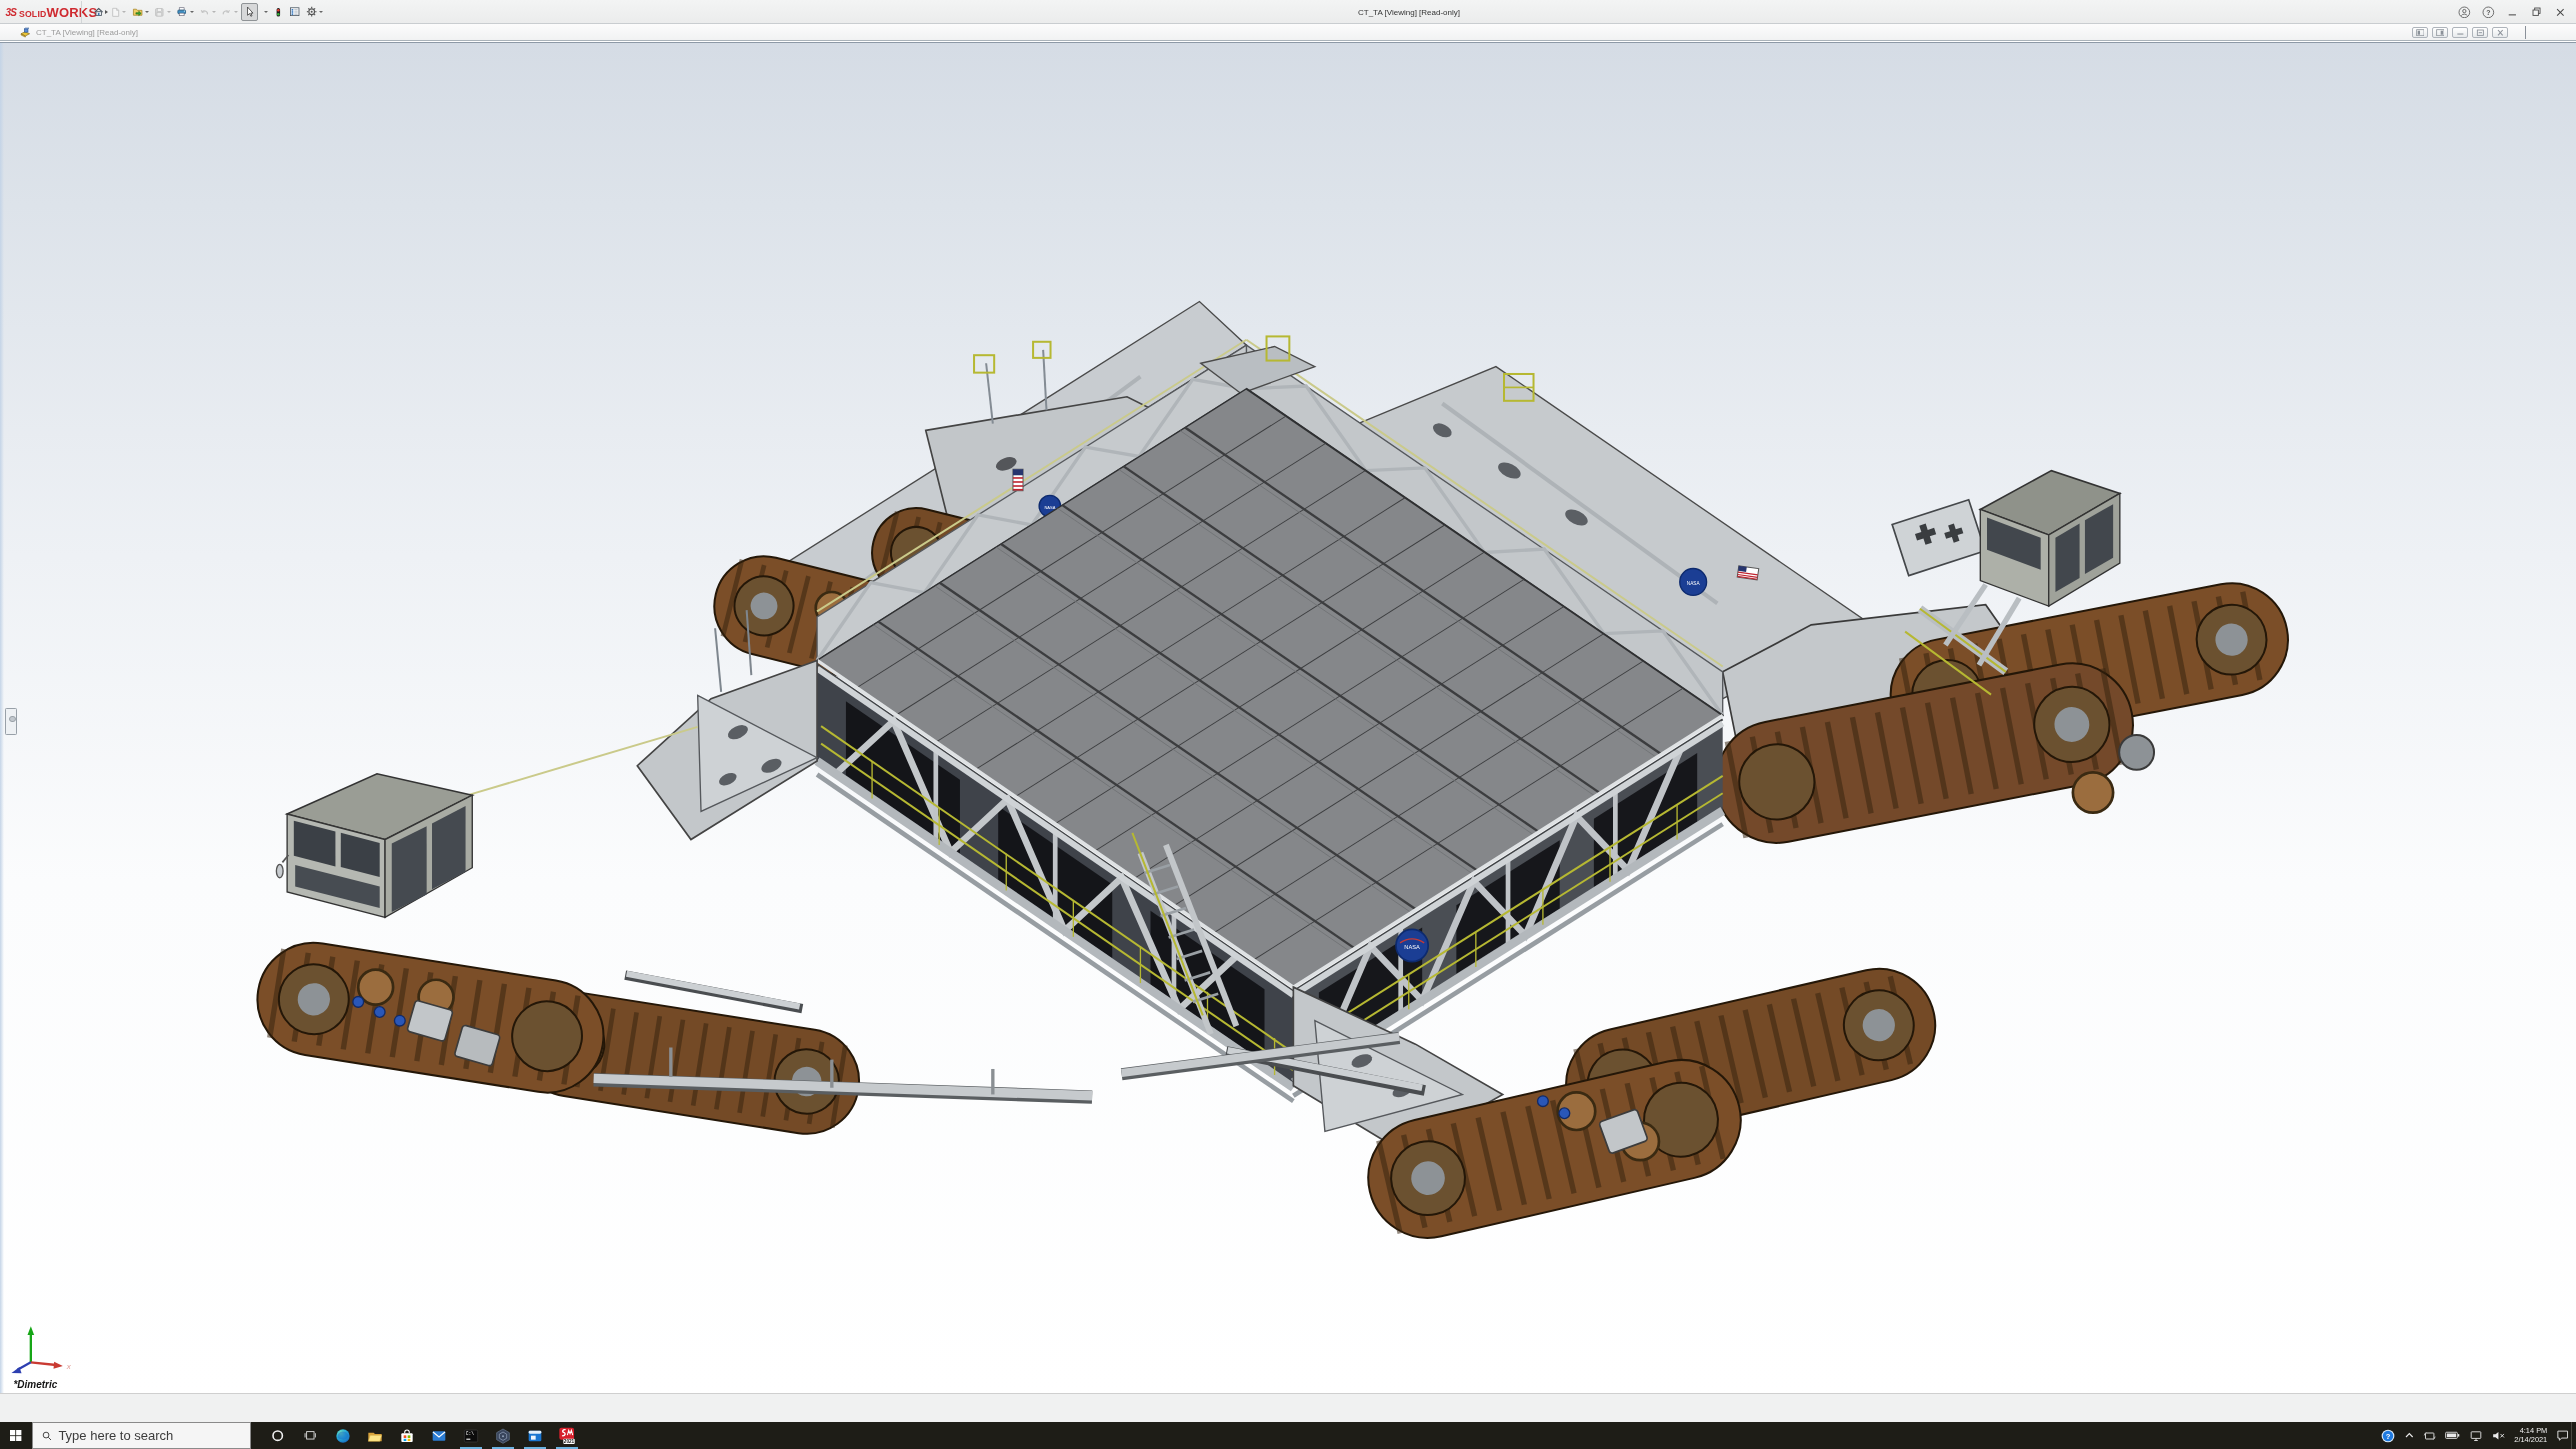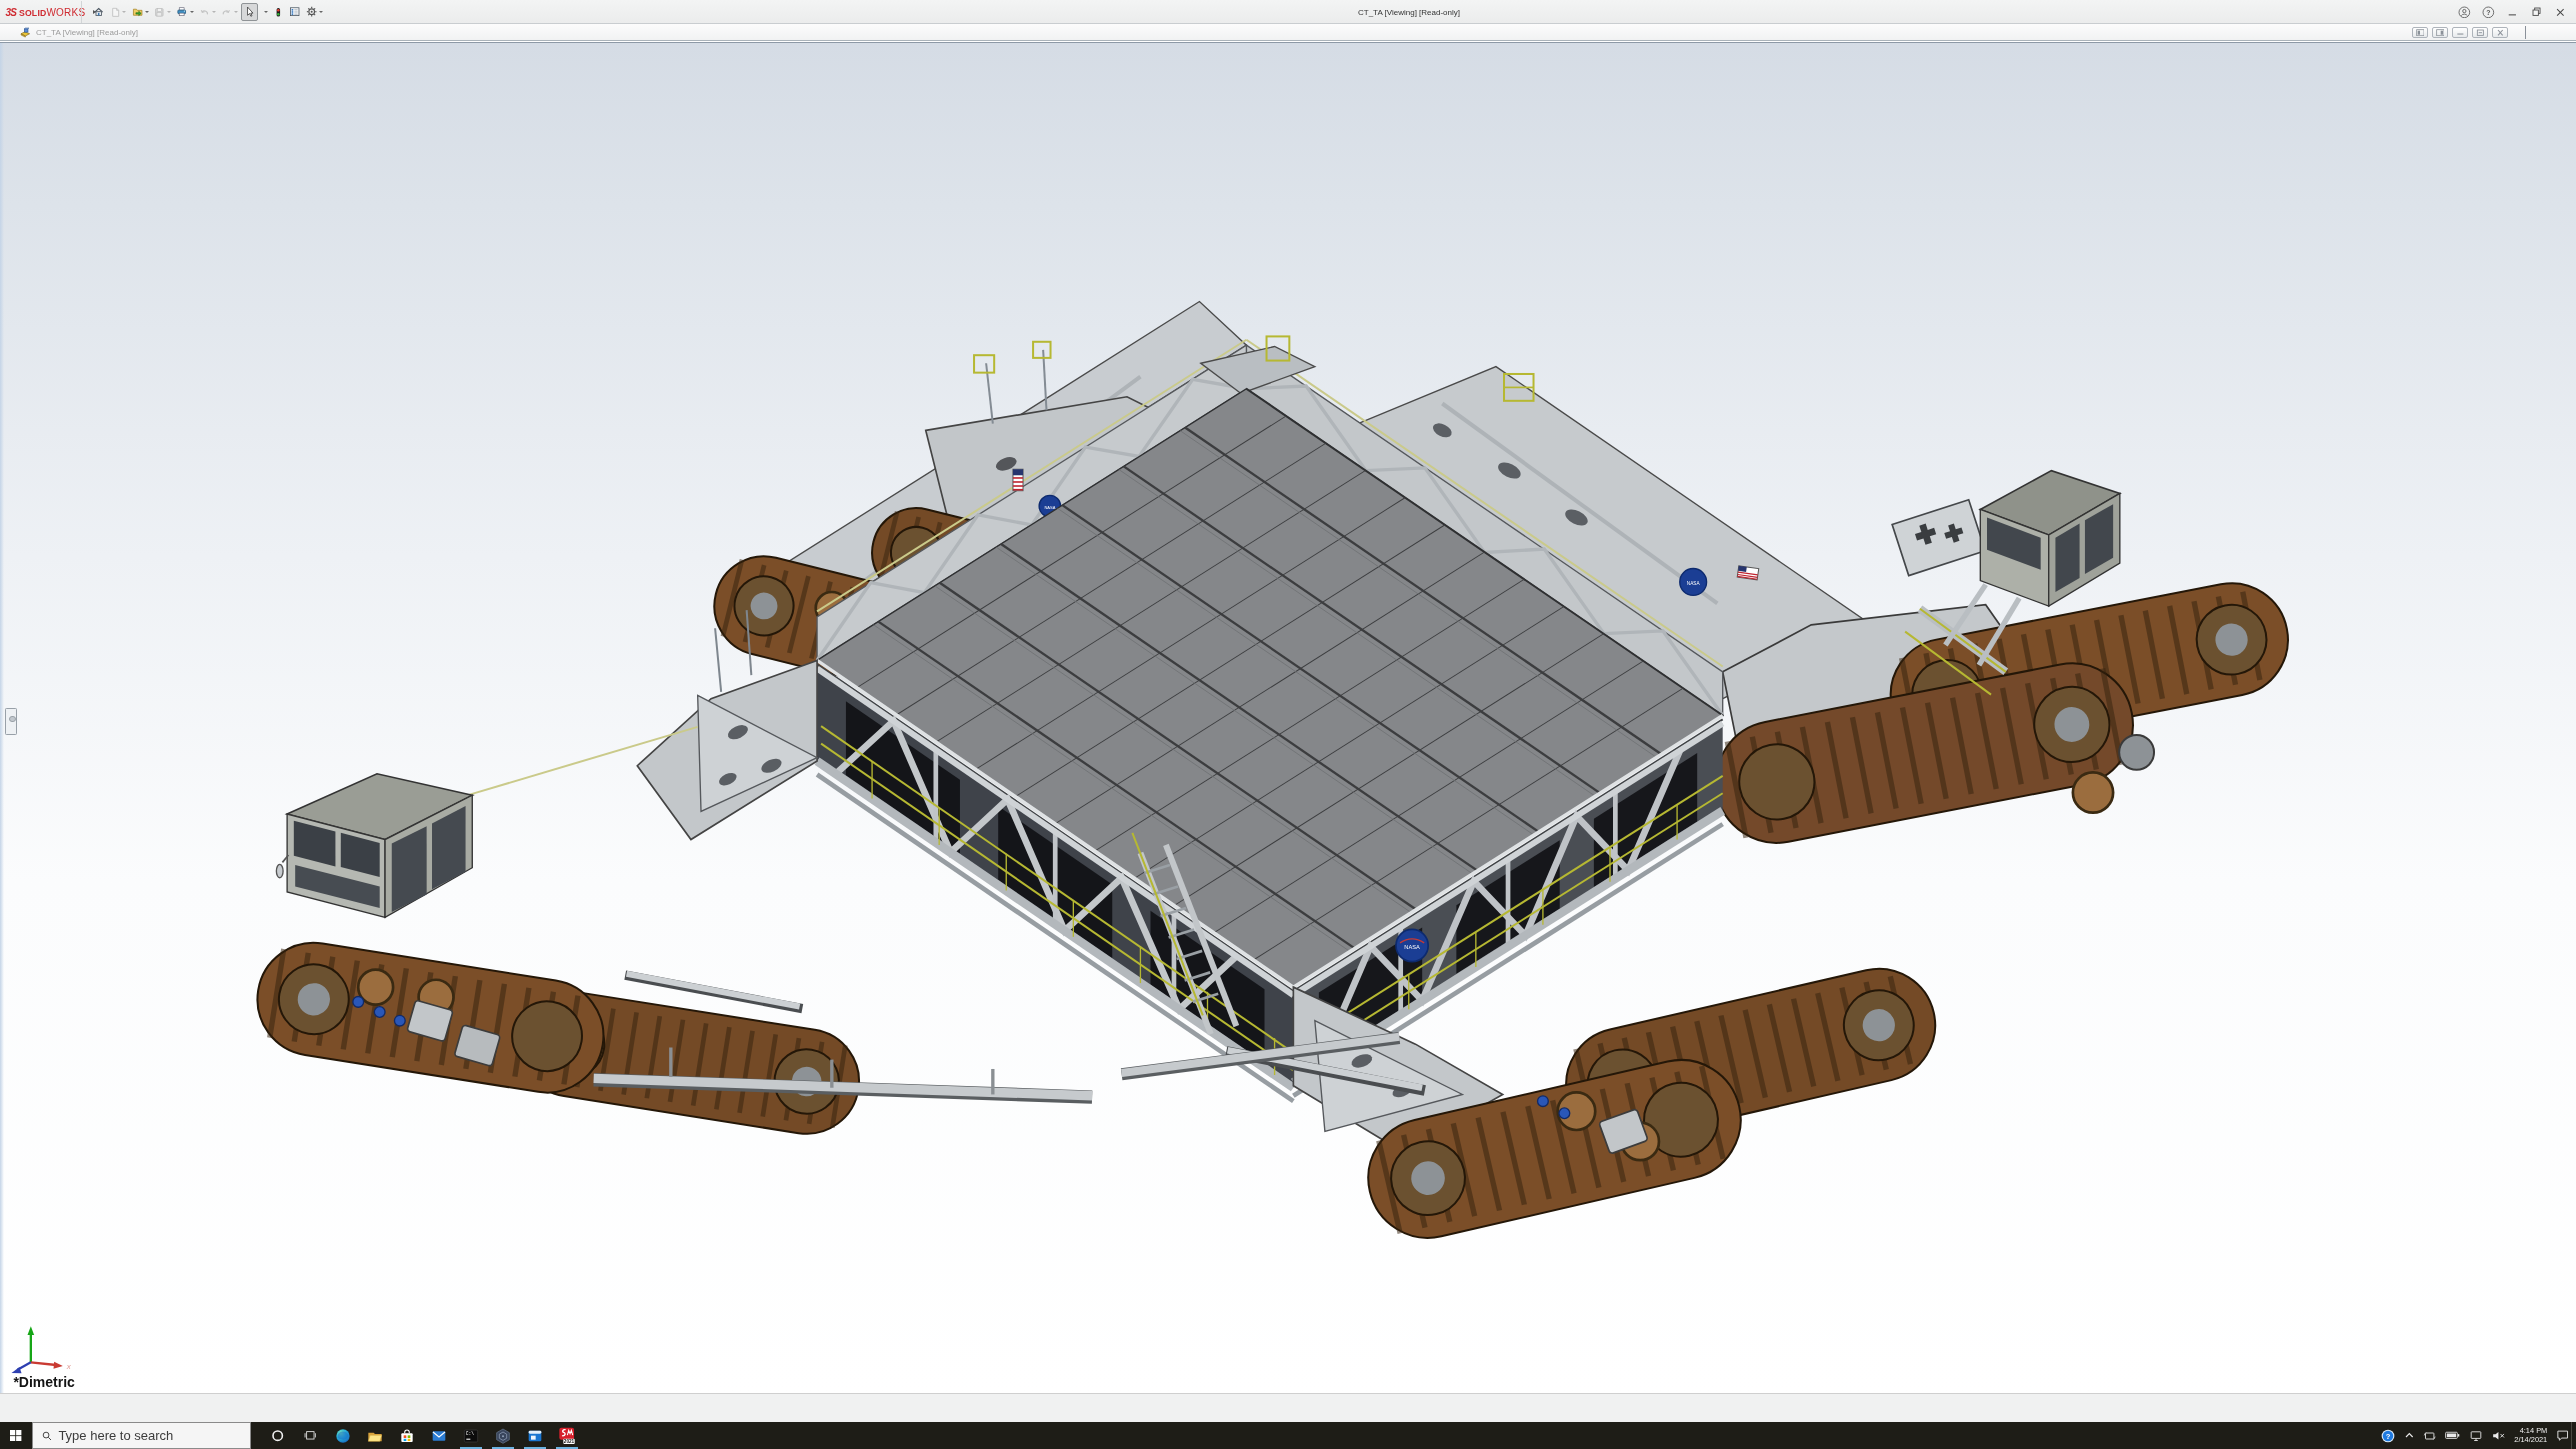--- a/index.html
+++ b/index.html
@@ -6,21 +6,21 @@
   html,body { width:2576px; height:1449px; overflow:hidden; background:#fff;
               font-family:"Liberation Sans", sans-serif; }
   .screen { position:relative; width:2576px; height:1449px;padding-left:32px; }
 
   
   .titlebar { position:absolute; left:0; top:0; width:2576px; height:24px;
               background:linear-gradient(#f3f4f4,#ebecec); border-bottom:0.7px solid #c9cdd0; }
   .brand { position:absolute; left:5.4px; top:0; height:24px; display:flex; align-items:center; gap:2.7px; }
   .brand-glyph { color:#cf2a30; font-size:10px; font-weight:bold; font-style:italic; letter-spacing:-0.7px; }
   .brand-bold { color:#cf2a30; font-weight:bold; font-size:8.7px; letter-spacing:0.2px;margin-top:35px; }
-  .brand-light { color:#cf2a30; font-weight:normal; font-size:10px; letter-spacing:0.2px; }
+  .brand-light { color:#cf2a30; font-weight:bold; font-size:13px; letter-spacing:0.2px; }
   .brand-expand { width:0; height:0; border-top:2.7px solid transparent; border-bottom:2.7px solid transparent;
                   border-left:3.4px solid #555; margin-left:5.4px; }
   .logo-divider { position:absolute; left:81px; top:1.3px; width:0.7px; height:21.5px; background:#d2d5d7; }
   .tbar { position:absolute; left:91px; top:2px; height:20px; display:flex; align-items:center; gap:1.3px; }
   .tbtn { height:17.4px; display:flex; align-items:center; padding:0 2px; border-radius:2px; }
   .tbtn svg { display:block; }
   .tbtn.pressed { background:#d7d8d9; border:0.7px solid #8f9396; }
   .caret { width:0; height:0; border-left:2.3px solid transparent; border-right:2.3px solid transparent;
            border-top:2.7px solid #666; margin-left:2px; }
   .grayed { opacity:.42; filter:grayscale(1); }
@@ -45,21 +45,21 @@
               border-top:0.7px solid #8d99a6;
               background:linear-gradient(180deg,#d5dce5 0%,#dde3ea 12%,#eef1f5 38%,#fbfcfd 62%,#ffffff 100%); }
   .viewport::before { content:""; position:absolute; left:0; top:0; width:4px; height:100%;
                       background:linear-gradient(90deg,#c4d4e7,rgba(255,255,255,0)); }
   .model-svg { position:absolute; left:0; top:-42px; width:2576px; height:1449px; }
   .panel-handle { position:absolute; left:5.4px; top:665px; width:11.4px; height:27px;
                   border:0.7px solid #98a0a8; border-radius:1.3px; background:#eef1f4; }
   .panel-handle::after { content:""; position:absolute; left:2.7px; top:6.7px; width:4.7px; height:4.7px;
                          border-radius:50%; background:#c2c8ce; border:0.7px solid #9aa1a8; }
   .triad { position:absolute; left:8px; bottom:17.4px; }
-  .viewlabel { position:absolute; left:13.4px; bottom:4px; font-size:14px; font-weight:bold; color:#141414; }
+  .viewlabel { position:absolute; left:13.4px; bottom:4px; font-size:10px; font-weight:bold; color:#141414;font-style:italic; }
 
   
   .statusbar { position:absolute; left:0; top:1393px; width:2576px; height:29px;
                background:#f0f1f1; border-top:0.7px solid #cfcfcf; }
 
   
   .taskbar { position:absolute; left:0; top:1422px; width:2576px; height:27px; background:#1e1d17; }
   .startbtn { position:absolute; left:0; top:0; width:32px; height:27px; display:flex; align-items:center; justify-content:center; }
   .searchbox { position:absolute; left:32px; top:0; width:219px; height:27px; background:#f5f5f5;
                border:0.7px solid #8a8a8a; display:flex; align-items:center; }

